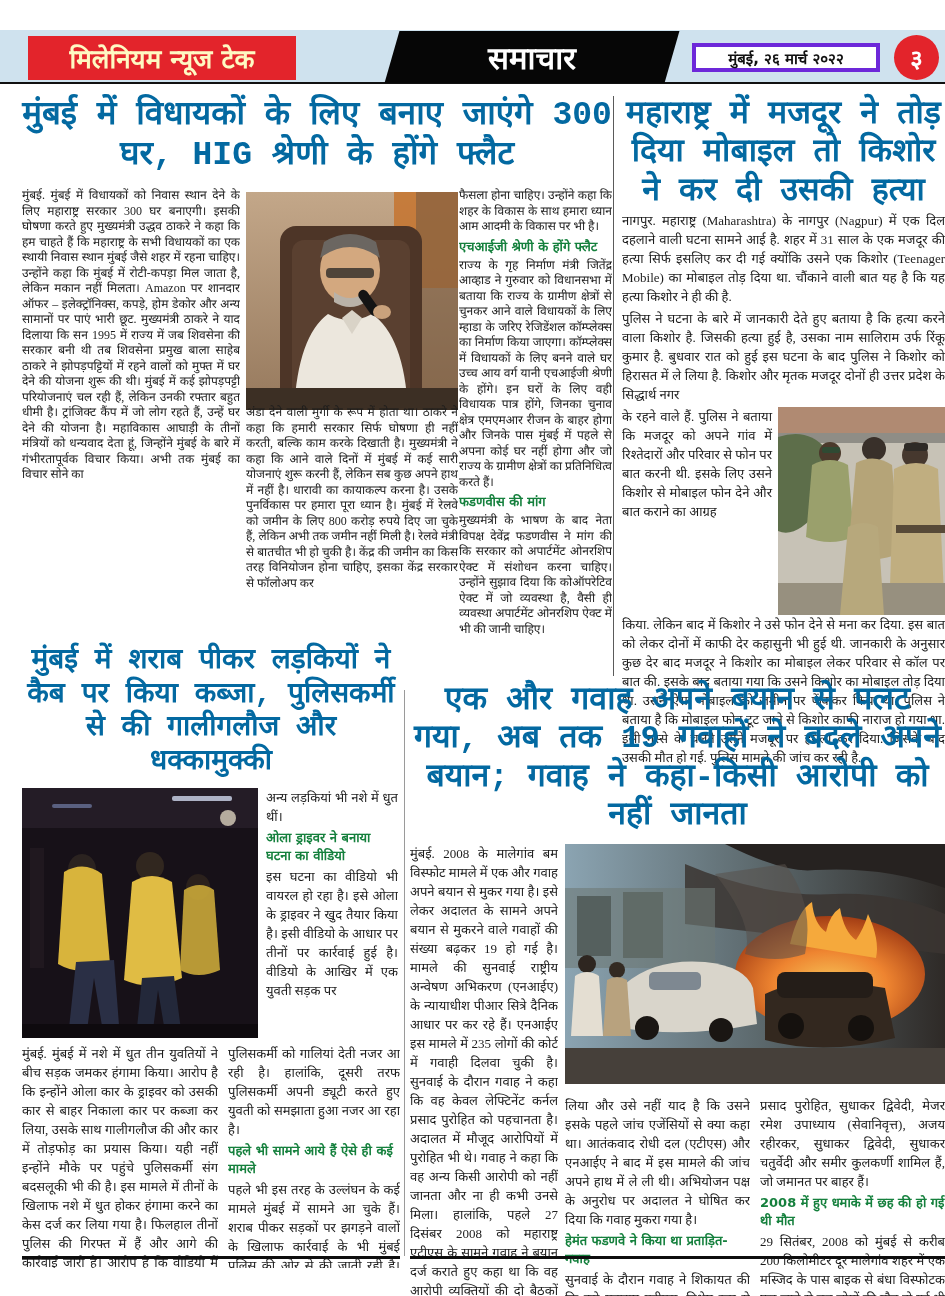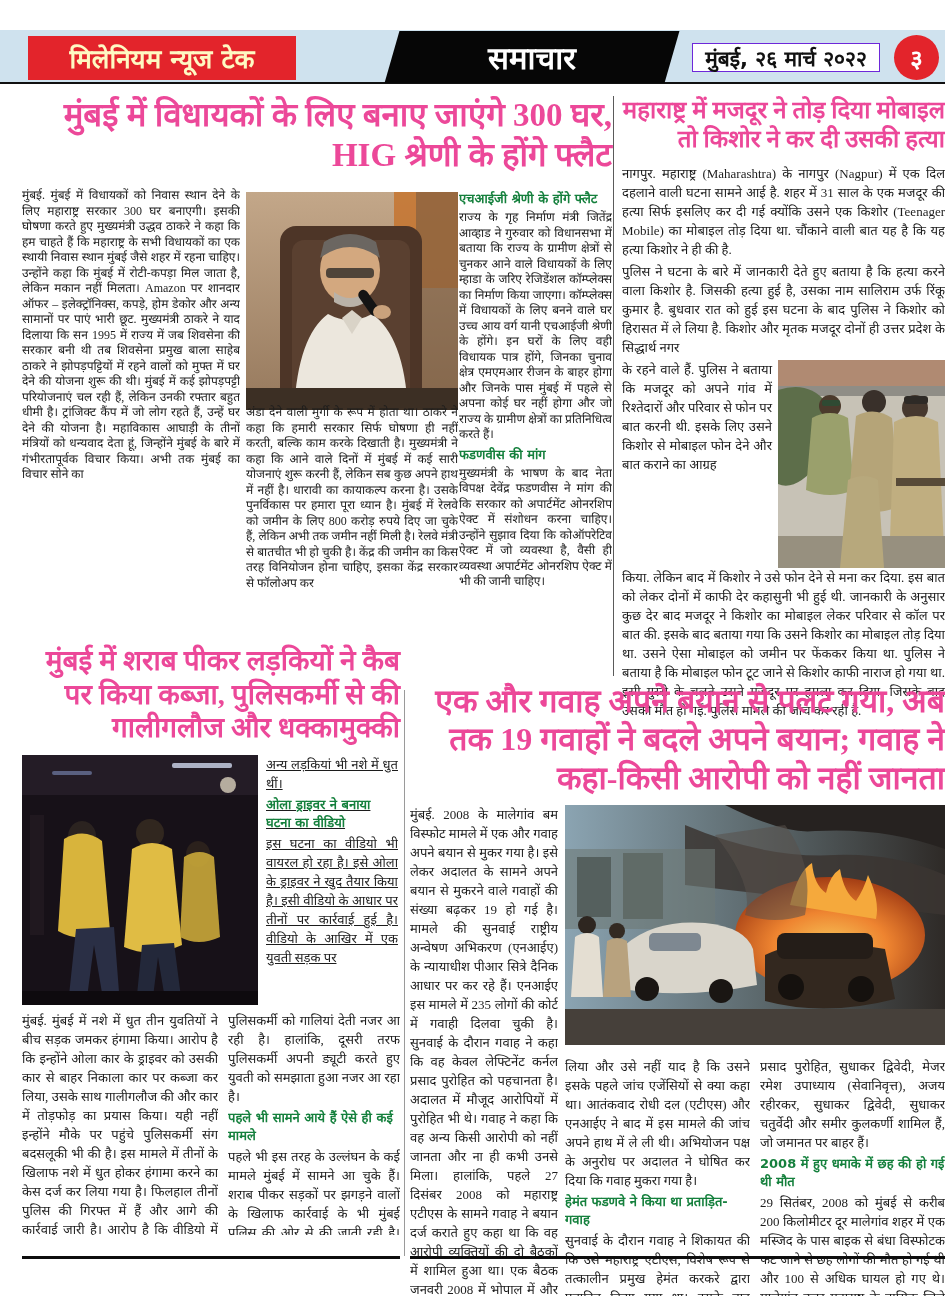--- a/index.html
+++ b/index.html
@@ -12,53 +12,53 @@
   .band { position:absolute; left:0; top:30px; width:945px; height:54px;
           background:#cfe2ee; border-bottom:2px solid #101010; }
   .paper-box { position:absolute; left:28px; top:36px; width:268px; height:44px;
           background:#e3242b; color:#fef9c3; display:flex; align-items:center; justify-content:center;
           font-family:"DejaVu Sans", sans-serif; font-weight:bold; font-size:26px; }
   .section-box { position:absolute; left:392px; top:31px; width:280px; height:52px;
           background:#060606; transform:skewX(-16deg); display:flex; align-items:center; justify-content:center; }
   .section-box span { transform:skewX(16deg); color:#fff; font-family:"DejaVu Sans", sans-serif;
           font-weight:bold; font-size:31px; }
   .date-box { position:absolute; left:692px; top:43px; width:188px; height:29px; background:#fff;
-          border:1px solid #6d28d9; display:flex; align-items:center; justify-content:center;
-          font-family:"DejaVu Sans", sans-serif; font-weight:bold; font-size:21px; color:#111; }
+          border:4px solid #6d28d9; display:flex; align-items:center; justify-content:center;
+          font-family:"DejaVu Sans", sans-serif; font-weight:bold; font-size:15px; color:#111; }
   .page-circle { position:absolute; left:894px; top:35px; width:45px; height:45px; border-radius:50%;
           background:#e3242b; color:#fff; display:flex; align-items:center; justify-content:center;
           font-family:"DejaVu Sans", sans-serif; font-weight:bold; font-size:24px; }
   
-  .headline { font-family:Liberation Serif, serif; font-weight:bold; color:#ec4899;
-          text-align:right; line-height:1.2; }
+  .headline { font-family:Liberation Mono, monospace; font-weight:bold; color:#0369a1;
+          text-align:center; line-height:1.2; }
   .col { overflow:hidden; text-align:justify; }
   .bodytext { font-size:12px; line-height:15.5px; }
   .bodytext2 { font-size:13px; line-height:19px; }
   .subhead { font-family:"DejaVu Sans", sans-serif; font-weight:bold; font-size:13px;
           line-height:18px; margin:2px 0; color:#15803d; text-align:left; }
   p { margin-bottom:3px; }
   .photo { display:block; }
   .vrule { position:absolute; width:1px; background:#5a5a5a; }
   .hrule-thick { position:absolute; height:3px; background:#0d0d0d; }
   
   .a1 { position:absolute; left:22px; top:96px; width:590px; height:584px; }
   .a1 .headline { font-size:33px; }
   .a1-col1 { position:absolute; left:0; top:92px; width:218px; height:492px; }
   .a1-photo { position:absolute; left:224px; top:96px; width:212px; height:218px; }
   .a1-col2 { position:absolute; left:224px; top:309px; width:212px; height:262px; }
   .a1-col3 { position:absolute; left:437px; top:92px; width:153px; height:492px; }
   
   .a2 { position:absolute; left:622px; top:96px; width:323px; height:584px; }
-  .a2 .headline { font-size:24px; margin-bottom:10px; }
+  .a2 .headline { font-size:32px; }
   .a2-row { display:flex; gap:6px; }
   .a2-sidecol { width:150px; }
   
   .a3 { position:absolute; left:22px; top:644px; width:378px; height:618px; }
   .a3 .headline { font-size:28px; margin-bottom:10px; }
-  .a3-row1 { display:flex; gap:8px;text-decoration:underline; }
+  .a3-row1 { display:flex; gap:8px; }
   .a3-side { width:132px; }
   .a3-row2 { display:flex; gap:10px; margin-top:6px; }
   .a3-colA { width:196px; height:224px; }
   .a3-colB { width:172px; height:224px; }
   
   .a4 { position:absolute; left:410px; top:682px; width:535px; height:580px; }
   .a4 .headline { font-size:32px; margin-bottom:8px; }
   .a4-row { display:flex; gap:7px; }
   .a4-col1 { width:148px; height:505px; }
   .a4-right { width:380px; }
@@ -105,20 +105,21 @@
     <path d="M88 100 q16 12 32 0 l0 10 q-16 10 -32 0 z" fill="#b9b2a8"></path>
     <path d="M48 218 q4 -74 34 -96 q22 12 44 0 q32 22 36 96 z" fill="#ece7dd"></path>
     <path d="M96 126 l10 16 l10 -16 l-10 -8 z" fill="#d9d3c7"></path>
     <rect x="118" y="96" width="10" height="30" rx="5" transform="rotate(-35 123 111)" fill="#141414"></rect>
     <ellipse cx="136" cy="120" rx="9" ry="7" fill="#caa27c"></ellipse>
     <rect x="0" y="196" width="212" height="22" fill="#3c2f24"></rect>
   </svg>
 
   <div class="col bodytext a1-col2">अंडा देने वाली मुर्गी के रूप में होता था। ठाकरे ने कहा कि हमारी सरकार सिर्फ घोषणा ही नहीं करती, बल्कि काम करके दिखाती है। मुख्यमंत्री ने कहा कि आने वाले दिनों में मुंबई में कई सारी योजनाएं शुरू करनी हैं, लेकिन सब कुछ अपने हाथ में नहीं है। धारावी का कायाकल्प करना है। उसके पुनर्विकास पर हमारा पूरा ध्यान है। मुंबई में रेलवे को जमीन के लिए 800 करोड़ रुपये दिए जा चुके हैं, लेकिन अभी तक जमीन नहीं मिली है। रेलवे मंत्री से बातचीत भी हो चुकी है। केंद्र की जमीन का किस तरह विनियोजन होना चाहिए, इसका केंद्र सरकार से फॉलोअप कर</div>
   <div class="col bodytext a1-col3">
+    <p>फैसला होना चाहिए। उन्होंने कहा कि शहर के विकास के साथ हमारा ध्यान आम आदमी के विकास पर भी है।</p>
     <div class="subhead">एचआईजी श्रेणी के होंगे फ्लैट</div>
     <p>राज्य के गृह निर्माण मंत्री जितेंद्र आव्हाड ने गुरुवार को विधानसभा में बताया कि राज्य के ग्रामीण क्षेत्रों से चुनकर आने वाले विधायकों के लिए म्हाडा के जरिए रेजिडेंशल कॉम्प्लेक्स का निर्माण किया जाएगा। कॉम्प्लेक्स में विधायकों के लिए बनने वाले घर उच्च आय वर्ग यानी एचआईजी श्रेणी के होंगे। इन घरों के लिए वही विधायक पात्र होंगे, जिनका चुनाव क्षेत्र एमएमआर रीजन के बाहर होगा और जिनके पास मुंबई में पहले से अपना कोई घर नहीं होगा और जो राज्य के ग्रामीण क्षेत्रों का प्रतिनिधित्व करते हैं।</p>
     <div class="subhead">फडणवीस की मांग</div>
     <p>मुख्यमंत्री के भाषण के बाद नेता विपक्ष देवेंद्र फडणवीस ने मांग की कि सरकार को अपार्टमेंट ओनरशिप ऐक्ट में संशोधन करना चाहिए। उन्होंने सुझाव दिया कि कोऑपरेटिव ऐक्ट में जो व्यवस्था है, वैसी ही व्यवस्था अपार्टमेंट ओनरशिप ऐक्ट में भी की जानी चाहिए।</p>
   </div>
 </div>
 
 <div class="vrule" style="left:613px; top:96px; height:580px;"></div>
 
 <div class="a2">

